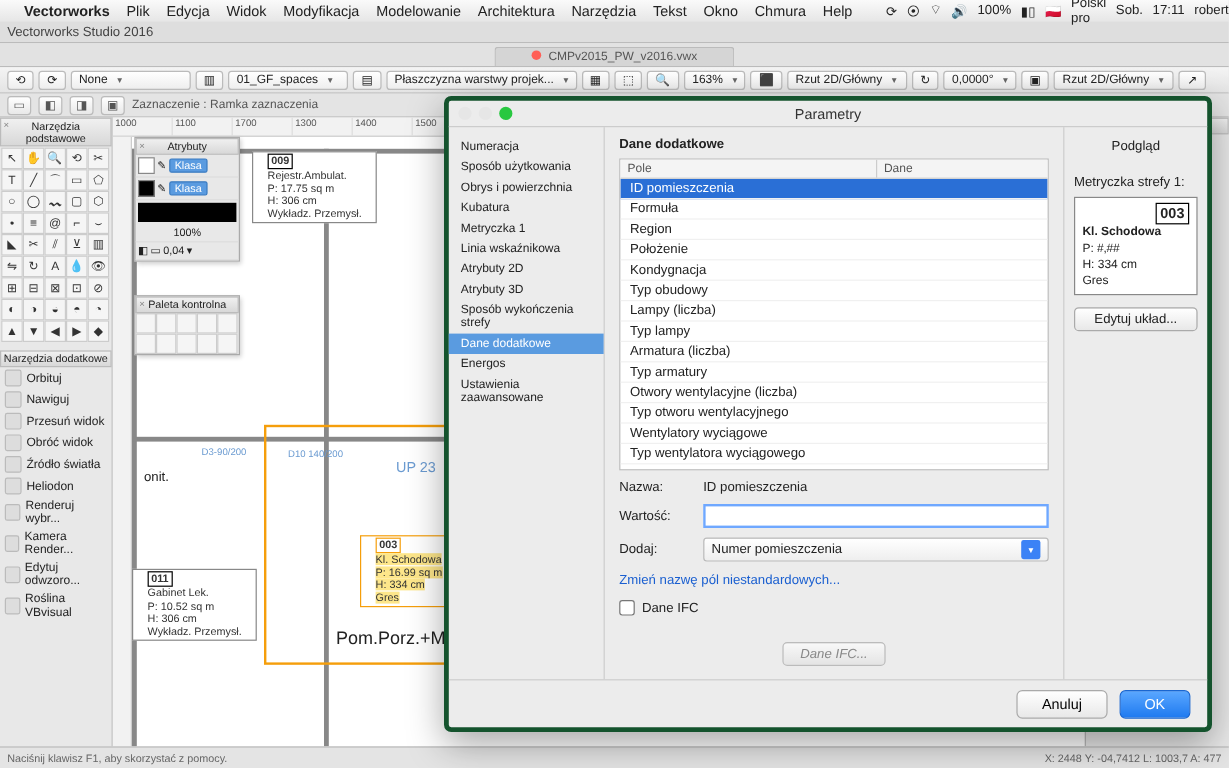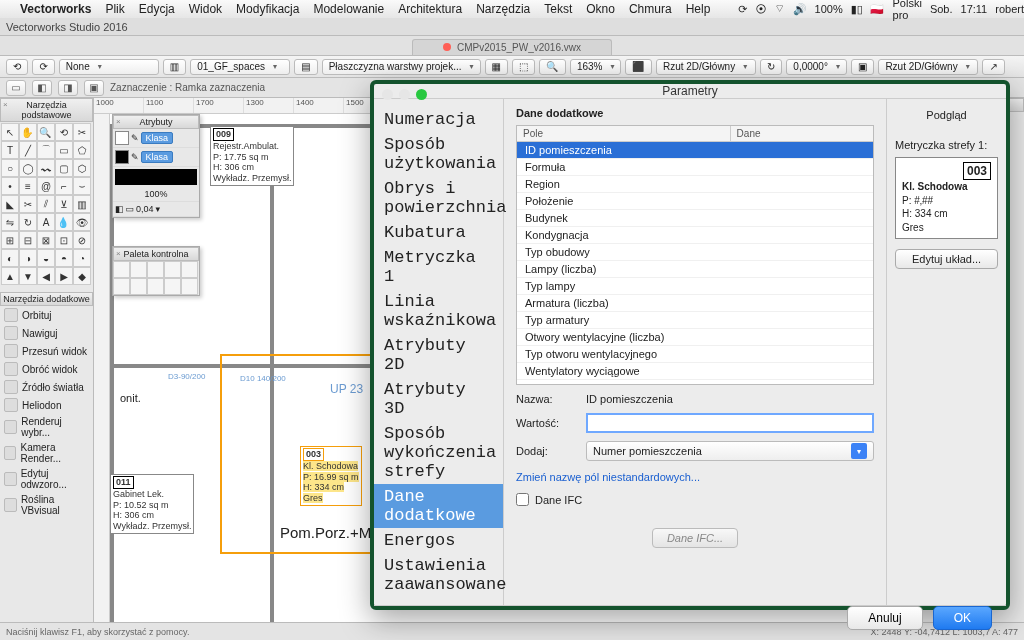--- a/index.html
+++ b/index.html
@@ -40,21 +40,21 @@
 
 
 .canvas { flex:1; background:#fff; position:relative; overflow:hidden; }
 .ruler-h { position:absolute; top:0; left:0; right:0; height:16px; background:#f2f2f2; border-bottom:1px solid #ccc; display:flex; font-size:8px; color:#555; }
 .ruler-h span { width:50px; border-right:1px solid #ddd; padding-left:2px; }
 .ruler-v { position:absolute; top:16px; left:0; bottom:0; width:16px; background:#f2f2f2; border-right:1px solid #ccc; }
 
 .plan { position:absolute; top:16px; left:16px; right:0; bottom:0; }
 .plan .wall { position:absolute; border:2px solid #888; }
 
-.roomlabel { position:absolute; background:#fff; border:1px solid #888; font-size:9px; padding:1px 2px; line-height:1.2; color:#333; }
+.roomlabel { position:absolute; background:#fff; border:1px solid #888; font-size:9px; padding:1px 12px; line-height:1.2; color:#333; }
 .roomlabel.sel { border:1px solid #f59e0b; }
 .roomnum { border:1px solid #000; display:inline-block; padding:0 2px; font-weight:bold; }
 
 
 .atrybuty { position:absolute; top:16px; left:18px; width:88px; background:#e8e8e8; border:1px solid #aaa; box-shadow:2px 2px 4px rgba(0,0,0,.2); font-size:9px; z-index:3; }
 .atr-row { display:flex; align-items:center; gap:2px; padding:2px; border-bottom:1px solid #ddd; }
 .atr-row .sw { width:14px; height:14px; background:#fff; border:1px solid #888; }
 .atr-row .sw.blk { background:#000; }
 .atr-sel { background:#5a9be0; color:#fff; border:1px solid #3a7bc0; padding:0 4px; border-radius:2px; font-size:9px; }
 .blackbar { height:16px; background:#000; margin:2px; }
@@ -68,21 +68,21 @@
 
 
 .modal { position:absolute; top:80px; left:370px; width:640px; height:530px; background:#ececec; border:4px solid #14532d; border-radius:6px; box-shadow:0 10px 30px rgba(0,0,0,.35); z-index:10; display:flex; flex-direction:column; }
 .modal-titlebar { height:22px; display:flex; align-items:center; justify-content:center; position:relative; border-bottom:1px solid #ccc; font-size:12px; color:#333; }
 .traffic { position:absolute; left:8px; top:5px; display:flex; gap:6px; }
 .traffic span { width:11px; height:11px; border-radius:50%; }
 .t-r{background:#e6e6e6;} .t-y{background:#e6e6e6;} .t-g{background:#28c840;}
 
 .modal-body { flex:1; display:flex; }
 .modal-left { width:130px; border-right:1px solid #ccc; padding:8px 0; }
-.cat { padding:3px 10px; font-size:17px; color:#222; cursor:default;font-family:Liberation Mono, monospace; }
+.cat { padding:3px 10px; font-size:10px; color:#222; cursor:default; }
 .cat.sel { background:#5a9be0; color:#fff; }
 
 .modal-mid { flex:1; padding:8px 12px; display:flex; flex-direction:column; }
 .sect-title { font-size:11px; font-weight:600; margin-bottom:6px; }
 .fieldbox { border:1px solid #bbb; background:#fff; height:260px; overflow:auto; font-size:11px; }
 .fhead { display:flex; background:#f4f4f4; border-bottom:1px solid #ccc; font-size:10px; color:#555; position:sticky; top:0; }
 .fhead div { padding:2px 6px; }
 .fhead .c1 { width:60%; border-right:1px solid #ccc; }
 .frow { padding:2px 8px; border-bottom:1px solid #f0f0f0; }
 .frow.sel { background:#2a6fd6; color:#fff; }
@@ -427,21 +427,20 @@
       <div class="sect-title">Dane dodatkowe</div>
       <div class="fieldbox">
         <div class="fhead">
             <div class="c1">Pole</div>
             <div>Dane</div>
           </div>
         <div class="frow sel">ID pomieszczenia</div>
         <div class="frow">Formuła</div>
         <div class="frow">Region</div>
         <div class="frow">Położenie</div>
-        <div class="frow">Budynek</div>
         <div class="frow">Kondygnacja</div>
         <div class="frow">Typ obudowy</div>
         <div class="frow">Lampy (liczba)</div>
         <div class="frow">Typ lampy</div>
         <div class="frow">Armatura (liczba)</div>
         <div class="frow">Typ armatury</div>
         <div class="frow">Otwory wentylacyjne (liczba)</div>
         <div class="frow">Typ otworu wentylacyjnego</div>
         <div class="frow">Wentylatory wyciągowe</div>
         <div class="frow">Typ wentylatora wyciągowego</div>

